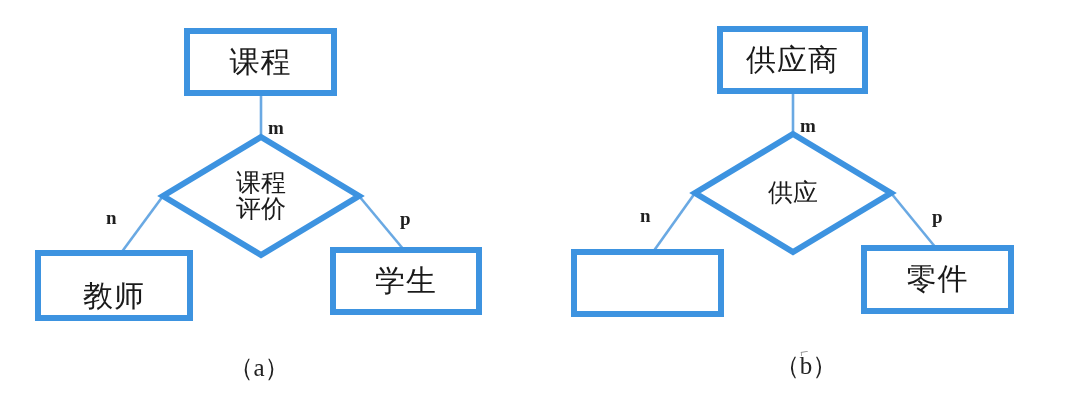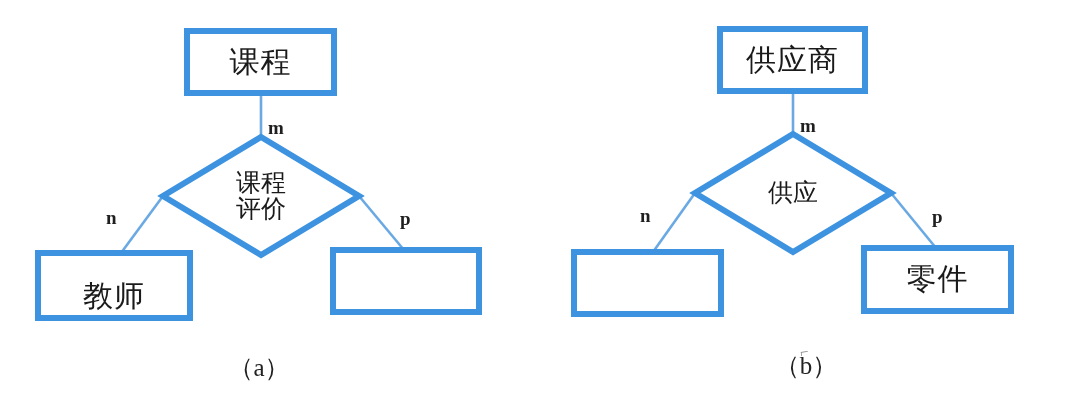--- a/index.html
+++ b/index.html
@@ -107,20 +107,21 @@
     <rect x="864" y="248" width="147" height="63" fill="#ffffff" stroke="#3d93e0" stroke-width="6"></rect>
 
     <polygon points="793,134 891,193 793,252 695,193" fill="#ffffff" stroke="#3d93e0" stroke-width="6" stroke-linejoin="miter"></polygon>
 
   </svg>
 
   <div class="entity-label" style="left:187px; top:31px; width:147px; height:62px;">课程</div>
 
   <div class="entity-label" style="left:38px; top:264px; width:152px; height:65px;">教师</div>
 
+  <div class="entity-label" style="left:333px; top:250px; width:146px; height:62px;">学生</div>
 
   <div class="rel-label" style="left:196px; top:155px; width:130px; height:82px;">
     <span>课程</span>
     <span>评价</span>
   </div>
 
   <div class="card-label" style="left:268px; top:118px;">m</div>
 
   <div class="card-label" style="left:106px; top:208px;">n</div>
 

